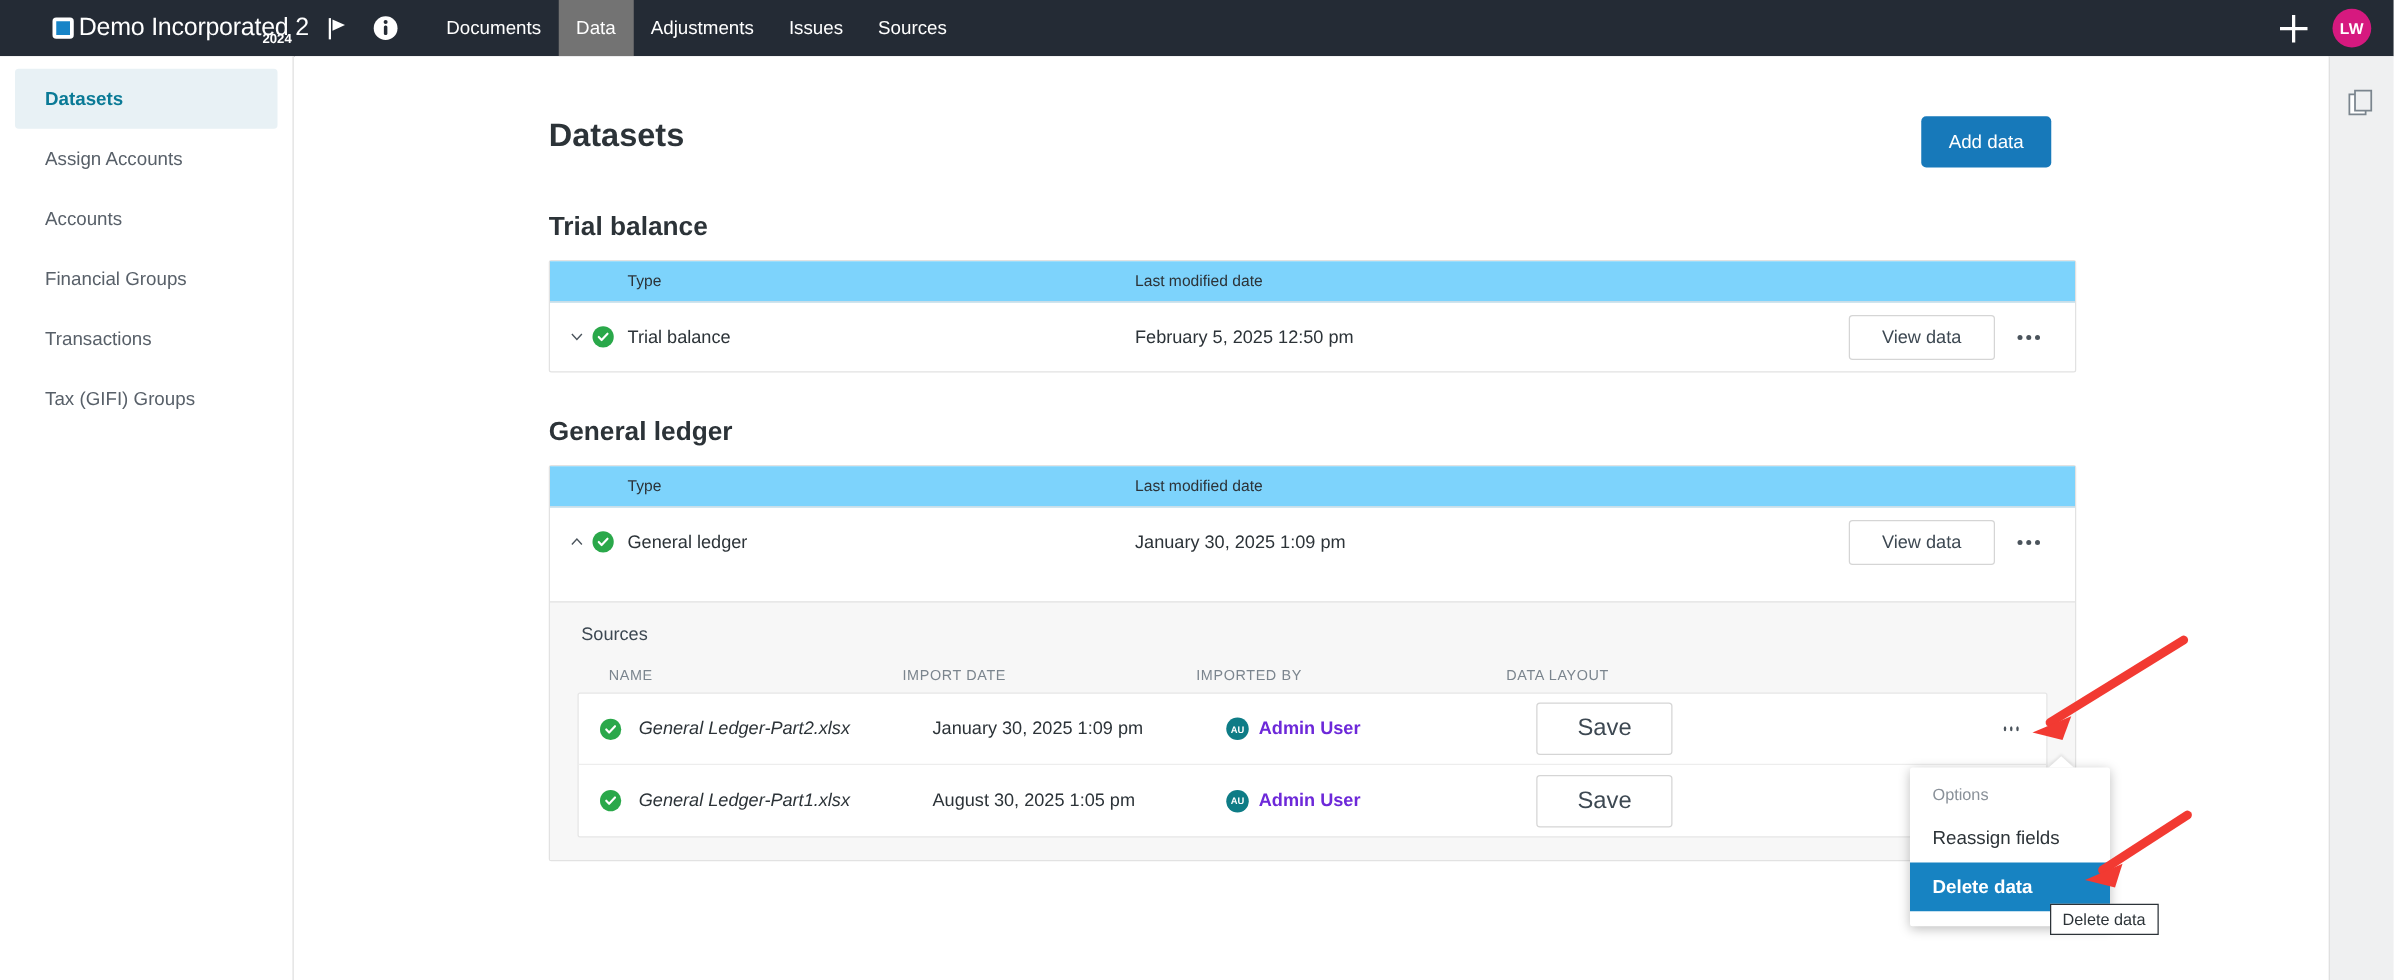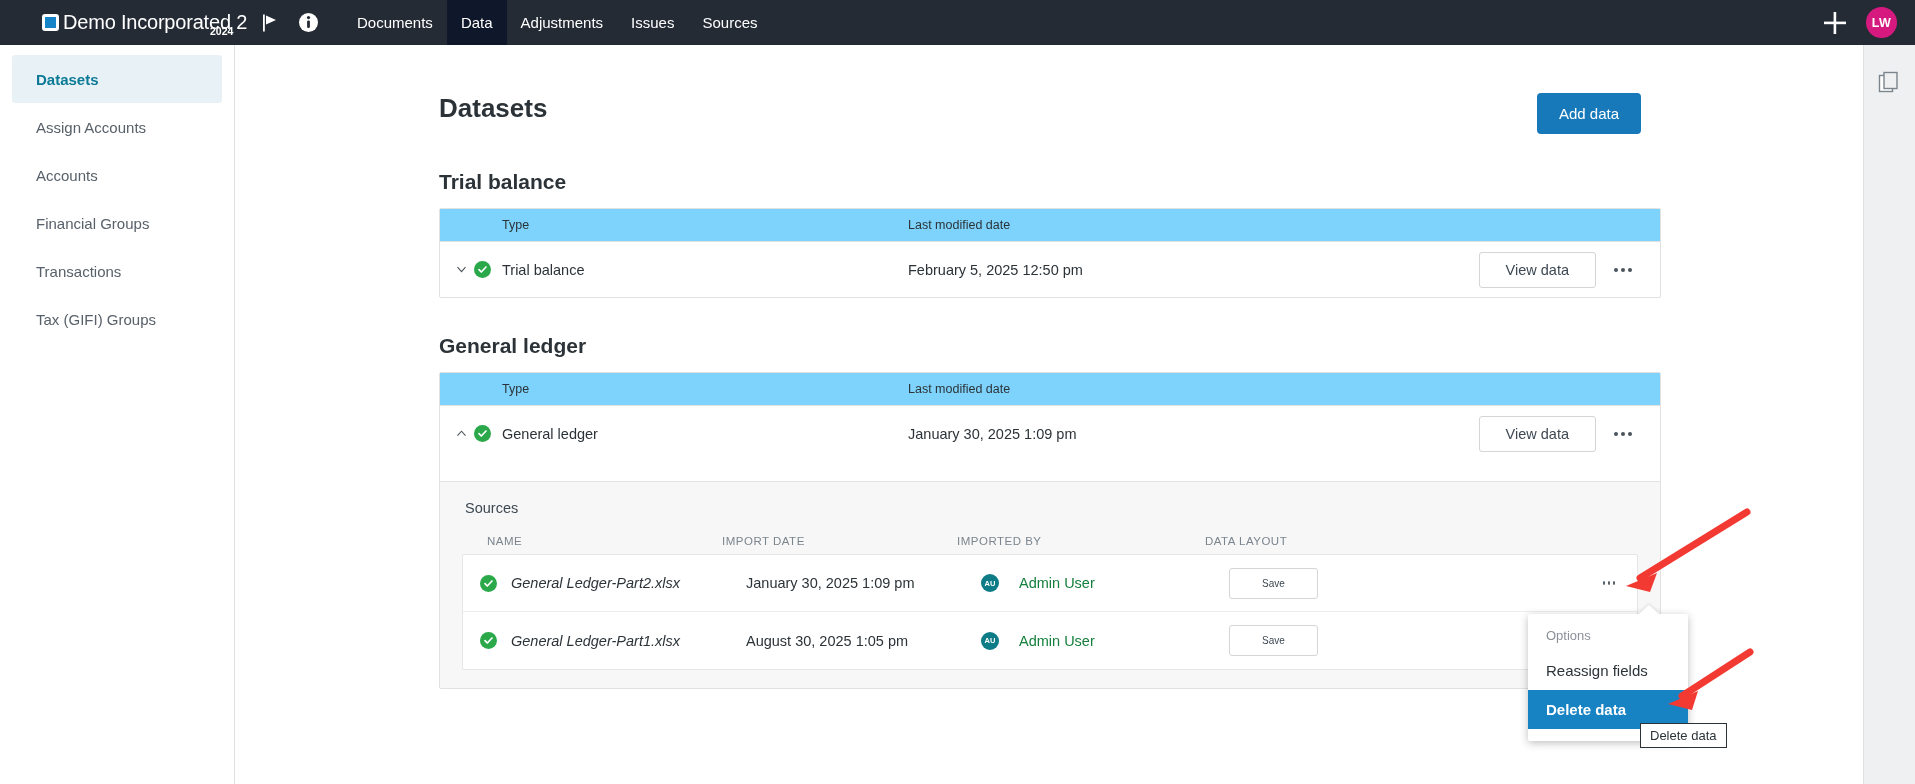--- a/index.html
+++ b/index.html
@@ -39,21 +39,21 @@
     color: #ffffff; font-size: 10.5px; font-weight: bold;
   }
   .nav-icons { display: flex; align-items: center; gap: 17px; margin-left: 14px; }
   .icon-flag { width: 20px; height: 20px; display: block; }
   .icon-info { width: 21px; height: 21px; display: block; }
   .nav-tabs { display: flex; align-items: stretch; margin-left: 24px; }
   .nav-tab {
     display: flex; align-items: center; padding: 0 14px;
     color: #ffffff; font-size: 15px; cursor: pointer; white-space: nowrap;
   }
-  .nav-tab.active { background: #0f172a; }
+  .nav-tab.active { background: #737373; }
   .topbar-right {
     margin-left: auto; display: flex; align-items: center;
     gap: 18px; padding-right: 18px;
   }
   .plus-icon { width: 26px; height: 26px; display: block; }
   .avatar-pill {
     width: 31px; height: 31px; border-radius: 50%;
     background: #d6197f; color: #fff; font-size: 12.5px; font-weight: bold;
     display: flex; align-items: center; justify-content: center;
     letter-spacing: .3px;
@@ -147,31 +147,31 @@
     background: #fff; border: 1px solid #e6e6e6; border-radius: 2px;
   }
   .src-row {
     display: flex; align-items: center; height: 57px; font-size: 14.5px;
     color: #2c3338; border-bottom: 1px solid #ededed; padding-left: 17px;
   }
   .src-row:last-child { border-bottom: none; }
   .s-status { width: 31px; display: flex; align-items: center; }
   .s-name { width: 235px; font-style: italic; }
   .s-date { width: 235px; }
-  .s-by { width: 248px; display: flex; align-items: center; gap: 20px; }
+  .s-by { width: 248px; display: flex; align-items: center; gap: 8px; }
   .s-layout { flex: 1; }
   .mini-av {
     width: 18px; height: 18px; border-radius: 50%; background: #0e7c86;
     color: #fff; font-size: 7.5px; font-weight: bold;
     display: flex; align-items: center; justify-content: center;
   }
-  .link { color: #15803d; cursor: pointer; }
+  .link { color: #6d28d9; cursor: pointer; font-weight: bold; }
   .btn-save {
     border: 1px solid #d5d5d5; background: #fff; border-radius: 3px;
-    font-size: 10px; color: #3d4852; padding: 9px 32px; cursor: pointer;
+    font-size: 19px; color: #3d4852; padding: 9px 32px; cursor: pointer;
     font-family: "Liberation Sans", sans-serif;
   }
   .s-dots { margin-left: auto; padding-right: 22px; }
 
   
   .h-name { width: 235px; }
   .h-date { width: 235px; }
   .h-by   { width: 248px; }
 
   

